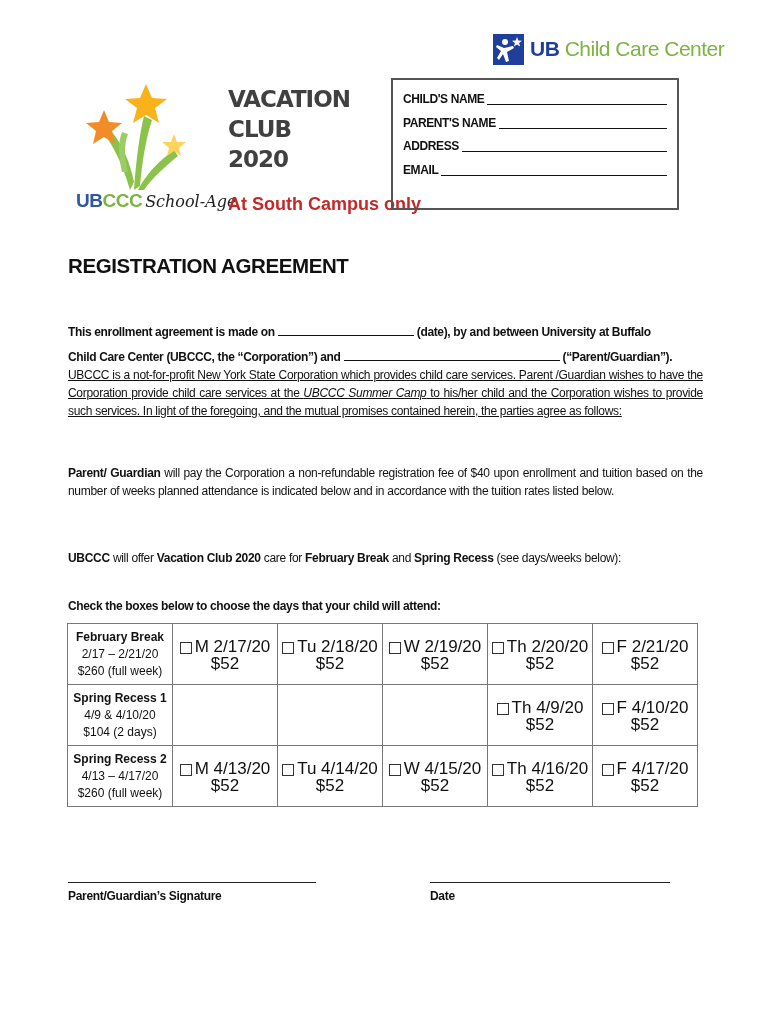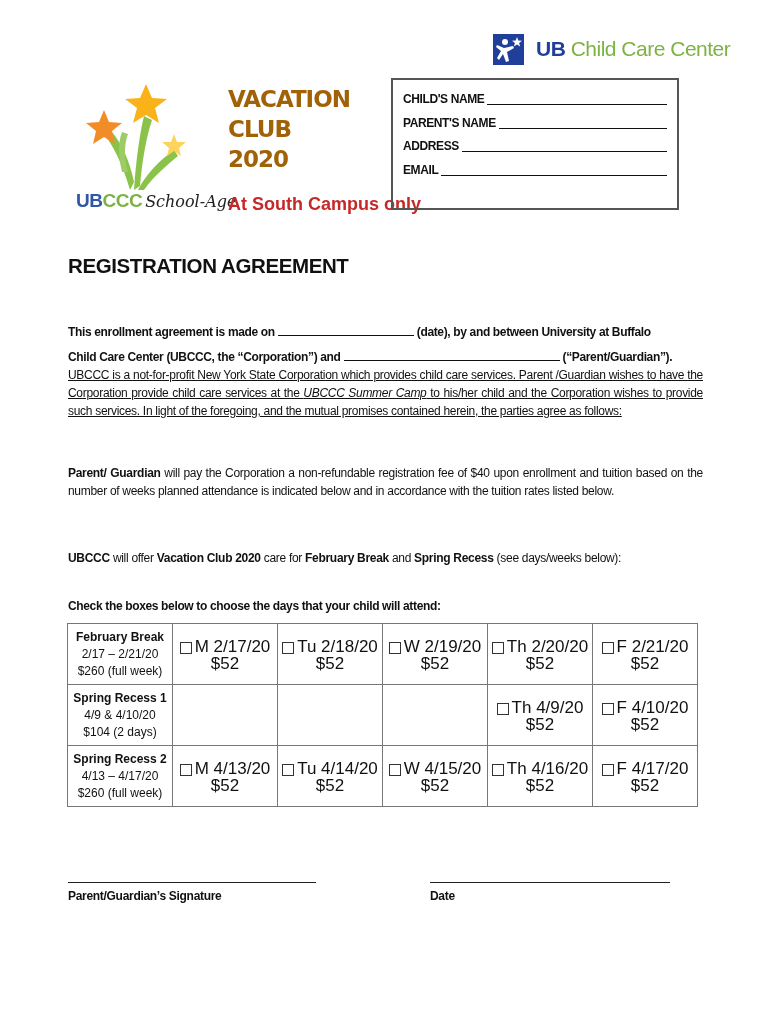--- a/index.html
+++ b/index.html
@@ -9,27 +9,27 @@
 
   
   .sa-logo { left:72px; top:82px; width:150px; height:135px; }
   .sa-logo svg { position:absolute; left:10px; top:0; }
   .sa-text { position:absolute; left:4px; top:108px; font-size:19px; white-space:nowrap; }
   .sa-ub { color:#2f57a6; font-weight:bold; letter-spacing:-0.5px; }
   .sa-ccc { color:#7cb342; font-weight:bold; letter-spacing:-0.5px; }
   .sa-script { font-family:"DejaVu Serif", serif; font-style:italic; font-size:16px; color:#222; margin-left:3px; }
 
   .vc-title { left:228px; top:84px; font-family:"DejaVu Sans", sans-serif; font-weight:bold;
-              font-size:23px; line-height:30px; letter-spacing:-1px; color:#a16207; }
+              font-size:23px; line-height:30px; letter-spacing:-1px; color:#404040; }
   .campus { left:228px; top:194px; color:#c62828; font-weight:bold; font-size:18px; }
 
   
   .brand { left:493px; top:33px; height:32px; display:flex; align-items:center; }
   .brand-mark { width:31px; height:31px; background:#1f3f9a; position:relative; }
-  .brand-text { margin-left:12px; font-size:21px; letter-spacing:-0.5px; white-space:nowrap; }
+  .brand-text { margin-left:6px; font-size:21px; letter-spacing:-0.5px; white-space:nowrap; }
   .brand-ub { color:#1f3f9a; font-weight:bold; }
   .brand-rest { color:#7cb342; }
 
   
   .info-box { left:391px; top:78px; width:288px; height:132px; border:2px solid #555;
               box-sizing:border-box; padding:8px 10px 0 10px; }
   .info-line { font-size:12px; font-weight:bold; height:23.5px; line-height:23.5px; white-space:nowrap;
                letter-spacing:-0.4px; display:flex; }
   .info-line .blank { flex:1; border-bottom:1px solid #111; height:16px; margin-left:3px; }
 

